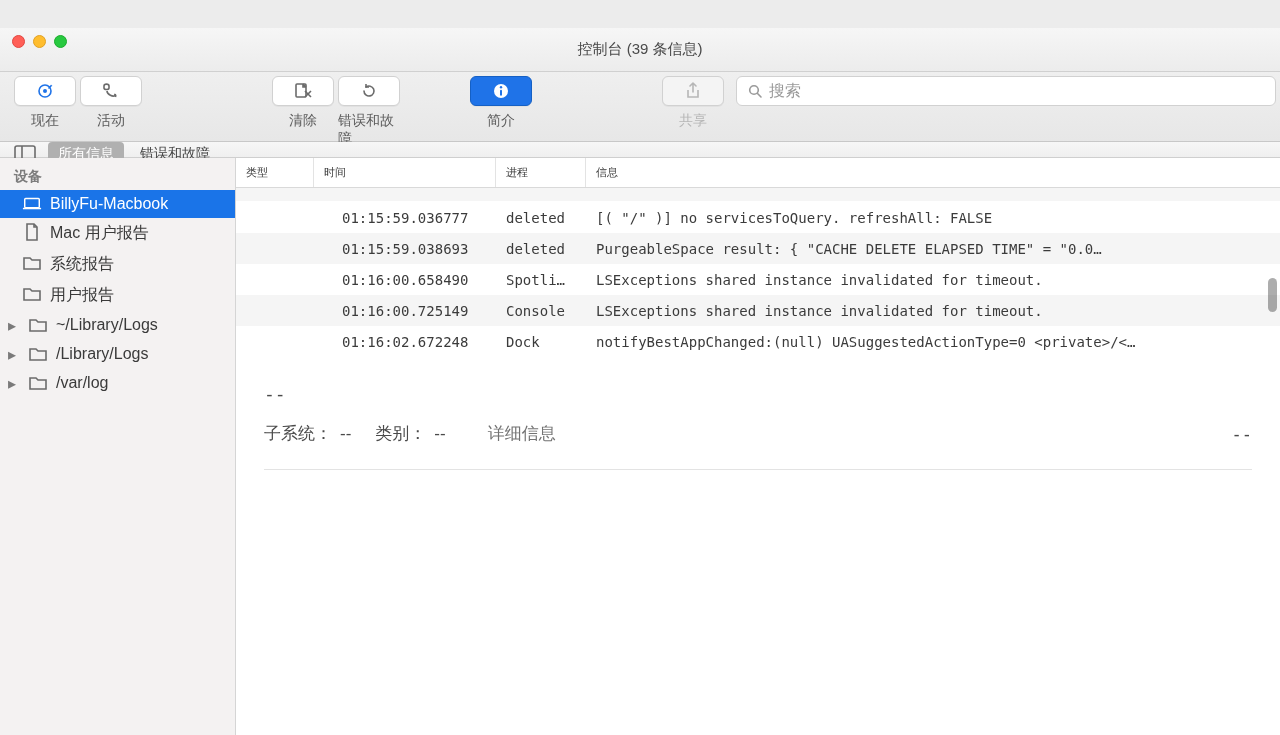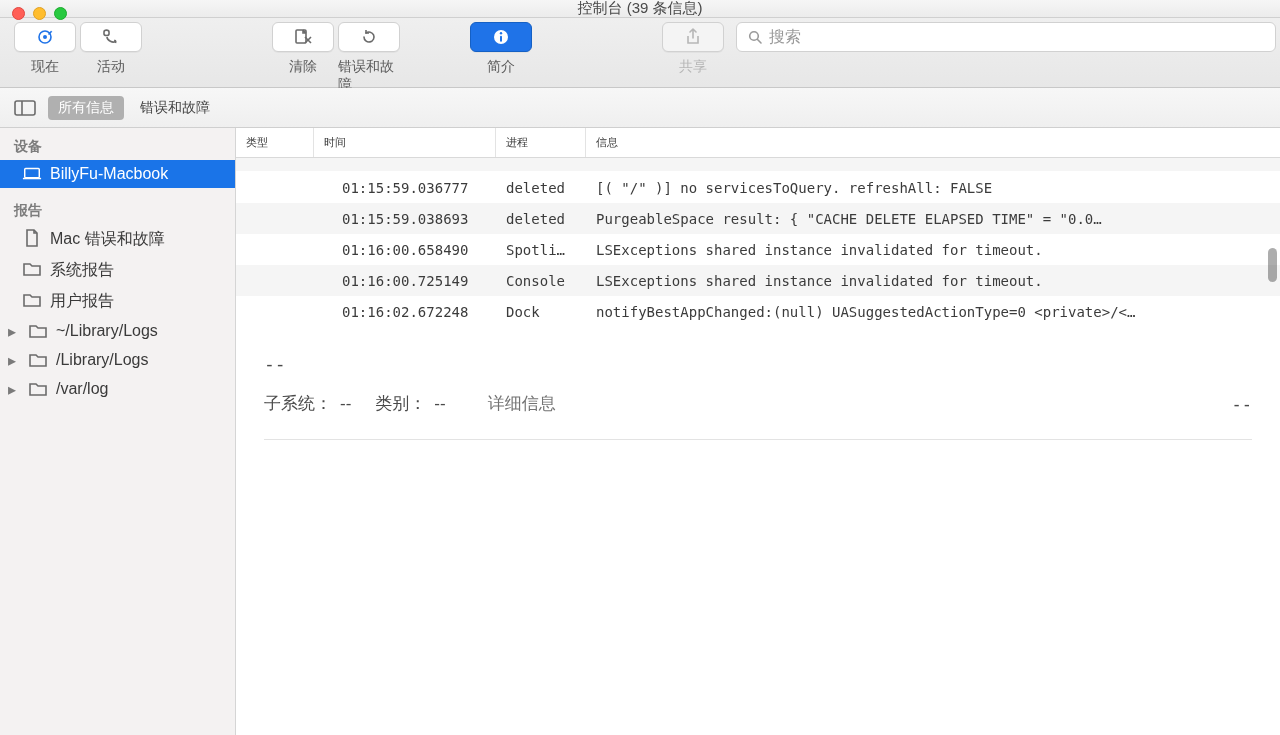--- a/index.html
+++ b/index.html
@@ -1,41 +1,41 @@
 <!DOCTYPE html>
 <html><head>
 <meta charset="utf-8">
 <style>
   * { box-sizing: border-box; margin: 0; padding: 0; }
   html, body { width: 1280px; height: 735px; overflow: hidden; font-family: -apple-system, "Helvetica Neue", Arial, sans-serif; font-size: 13px; color: #333; background: #ececec; }
   .window { width: 1280px; height: 735px; display: flex; flex-direction: column; background: #ececec; }
 
   
-  .titlebar { height: 18px; display: flex; align-items: center; justify-content: center; position: relative; background: linear-gradient(#f6f6f6,#ececec); border-bottom: 1px solid #d0d0d0; }
+  .titlebar { height: 44px; display: flex; align-items: center; justify-content: center; position: relative; background: linear-gradient(#f6f6f6,#ececec); border-bottom: 1px solid #d0d0d0; margin-top: 28px; }
   .traffic { position: absolute; left: 12px; top: 7px; display: flex; gap: 8px; }
   .tl { width: 13px; height: 13px; border-radius: 50%; }
   .tl.close { background:#ff5f57; border:1px solid #e24640;}
   .tl.min   { background:#ffbd2e; border:1px solid #e1a123;}
   .tl.zoom  { background:#28c940; border:1px solid #1bac2c;}
   .title { font-size: 15px; color:#4a4a4a; }
 
   
   .toolbar { height: 70px; display: flex; align-items: flex-start; padding: 4px 14px 0 14px; gap: 0; background: linear-gradient(#efefef,#e7e7e7); border-bottom:1px solid #c8c8c8; }
   .tb-group { display:flex; flex-direction:column; align-items:center; }
   .tb-btn-row { display:flex; gap:6px; }
   .tb-btn { height:30px; min-width:62px; background:#fff; border:1px solid #d1d1d1; border-radius:6px; display:flex; align-items:center; justify-content:center; box-shadow:0 1px 0 rgba(0,0,0,.04);}
   .tb-btn.disabled { background:#f4f4f4; color:#b6b6b6; }
   .tb-label { font-size:14px; color:#5c5c5c; margin-top:6px; }
   .search-wrap { margin-left:auto; display:flex; align-items:center; }
   .search { width: 540px; height:30px; border:1px solid #d1d1d1; border-radius:6px; background:#fff; display:flex; align-items:center; padding:0 10px; color:#999; font-size:16px; gap:6px;}
   .search svg { flex:0 0 auto; }
   .tb-icon { width:20px; height:20px; display:flex; align-items:center; justify-content:center; }
 
   
-  .scopebar { height: 40px; background: linear-gradient(#f7f7f7,#efefef); border-bottom:1px solid #cfcfcf; display:flex; align-items:center; padding:0 8px; gap:6px; }
+  .scopebar { height: 16px; background: linear-gradient(#f7f7f7,#efefef); border-bottom:1px solid #cfcfcf; display:flex; align-items:flex-start; padding:0 8px; gap:6px; }
   .sidebar-toggle { width:34px; height:22px; display:flex; align-items:center; justify-content:center; border-radius:4px; }
   .scope-pill { padding:3px 10px; border-radius:4px; font-size:14px; color:#444; }
   .scope-pill.active{ background:#b0b0b0; color:#fff; }
 
   
   .body { flex:1; display:flex; min-height:0; }
 
   
   .sidebar { width:236px; background:#f4f2f2; border-right:1px solid #d5d5d5; display:flex; flex-direction:column; padding-top:4px; }
   .side-header { font-size:14px; color:#7d7d7d; font-weight:600; padding:6px 14px 4px 14px; }
@@ -219,30 +219,29 @@
       <div class="side-item selected">
         <span class="icon-box">
           <svg width="22" height="16" viewBox="0 0 22 16">
               <rect x="3" y="2" width="16" height="10" rx="1" class="stroke-g"></rect>
               <path d="M1 13 H21" class="stroke-g"></path>
             </svg>
         </span>
         <span>BillyFu-Macbook</span>
       </div>
 
-      <div class="side-header" style="margin-top:8px;">报告</div>
 
       <div class="side-item">
         <span class="icon-box">
           <svg width="16" height="18" viewBox="0 0 16 18">
               <path d="M3 1 H10 L13 4 V17 H3 Z" class="stroke-g"></path>
               <path d="M10 1 V4 H13" class="stroke-g"></path>
             </svg>
         </span>
-        <span>Mac 错误和故障</span>
+        <span>Mac 用户报告</span>
       </div>
 
       <div class="side-item">
         <span class="icon-box">
           <svg width="20" height="16" viewBox="0 0 20 16">
               <path d="M2 3 H8 L10 5 H18 V14 H2 Z" class="stroke-g"></path>
             </svg>
         </span>
         <span>系统报告</span>
       </div>

